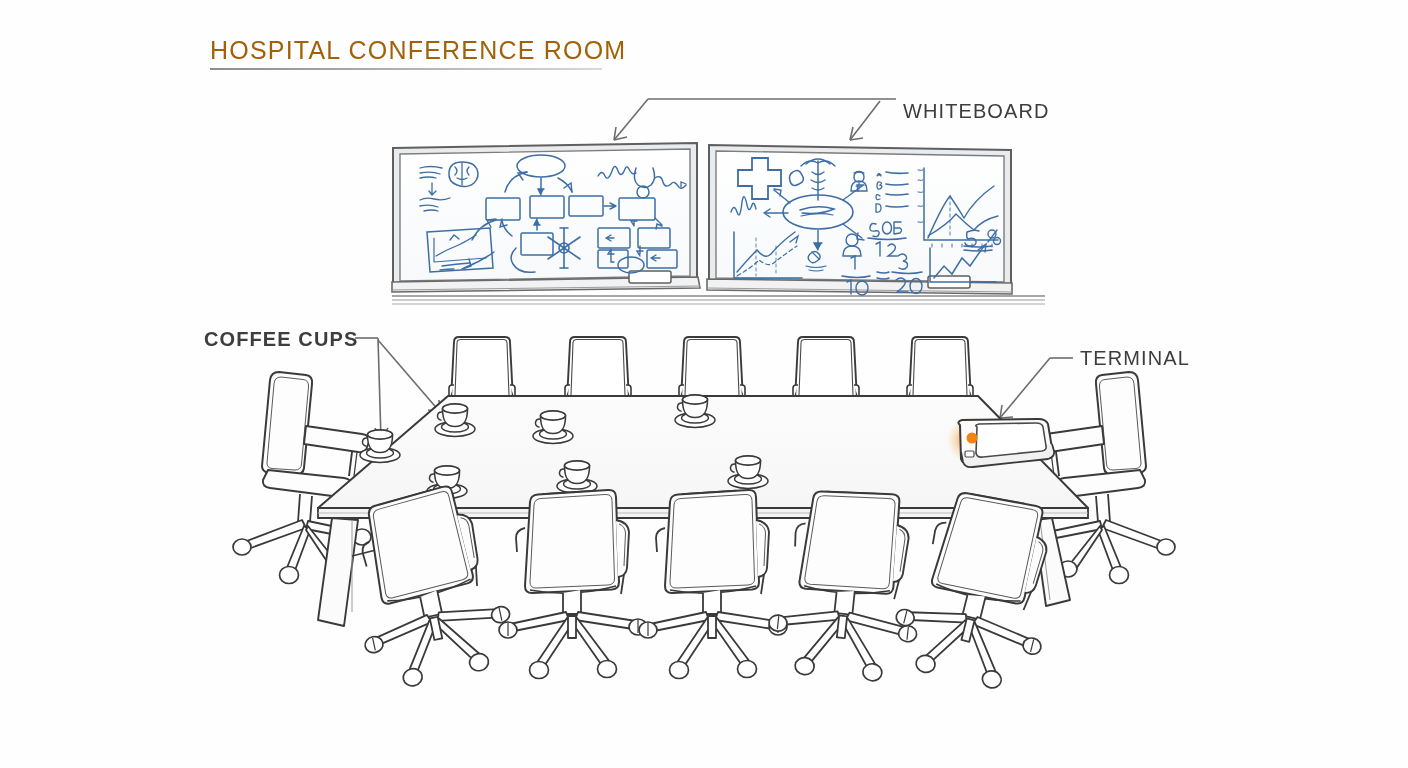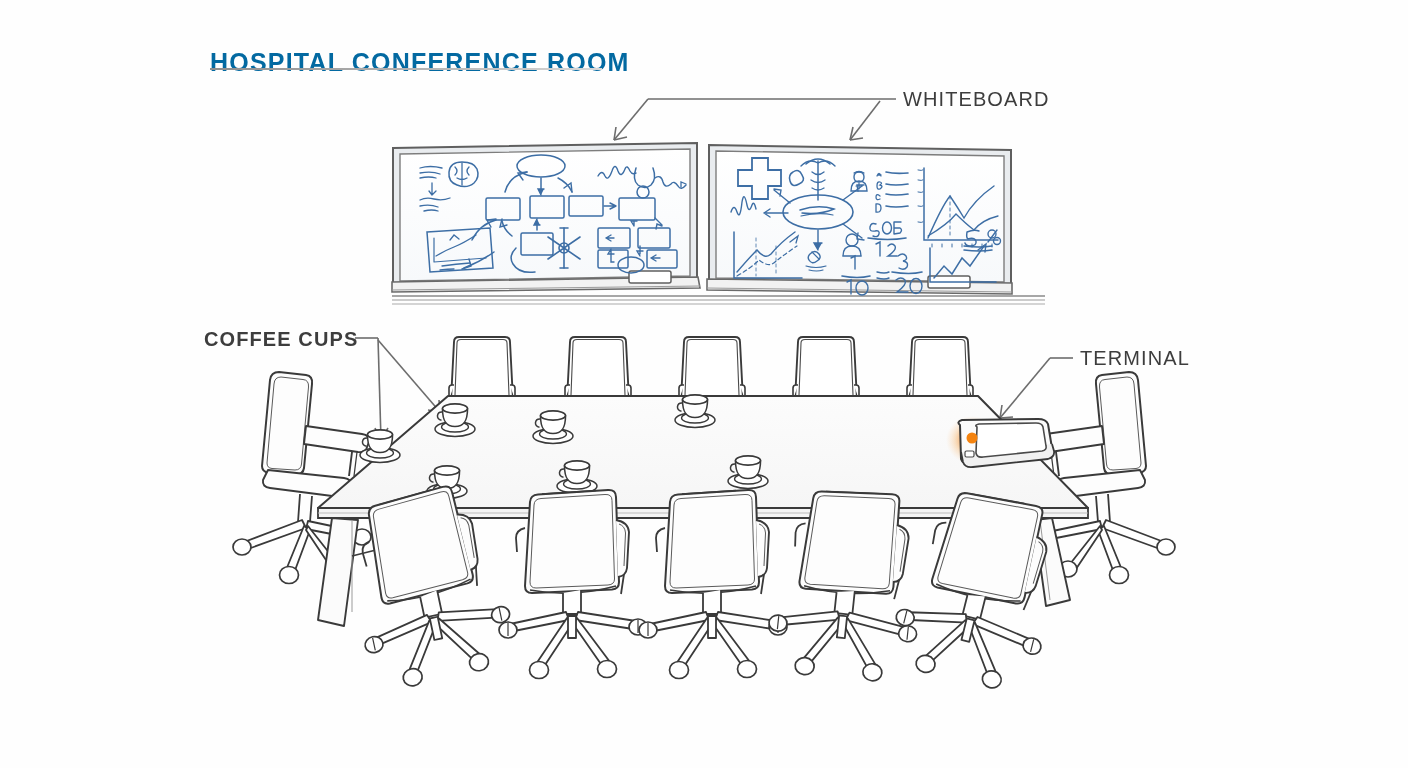--- a/index.html
+++ b/index.html
@@ -4,33 +4,33 @@
 <title>Hospital Conference Room</title>
 <style>
   html,body{margin:0;padding:0;background:#ffffff;}
   body{
     width:1408px;height:768px;overflow:hidden;position:relative;
     font-family:"Liberation Sans","DejaVu Sans",sans-serif;
     background:#fefefe;
   }
   #scene{position:absolute;inset:0;width:1408px;height:768px;}
   .ttl{
-    position:absolute;left:210px;top:48px;
-    font-size:25px;letter-spacing:1.2px;color:#0369a1;
-    font-weight:700;white-space:nowrap;
+    position:absolute;left:210px;top:36px;
+    font-size:25px;letter-spacing:1.2px;color:#a16207;
+    font-weight:400;white-space:nowrap;
   }
   .ttl-rule{
     position:absolute;left:210px;top:68px;width:392px;height:2px;
     background:linear-gradient(90deg,#8d8d8d,#b9b9b9 60%,#d8d8d8);
   }
   .lbl{
     position:absolute;font-size:20px;letter-spacing:1.1px;
     color:#3d3d3d;white-space:nowrap;
   }
-  #lbl-wb{left:903px;top:88px;text-align:center;}
+  #lbl-wb{left:903px;top:100px;text-align:center;}
   #lbl-cups{left:204px;top:328px;font-weight:bold;}
   #lbl-term{left:1080px;top:347px;text-align:center;}
 </style>
 </head>
 <body>
 
 <svg id="scene" viewBox="0 0 1408 768">
   <defs>
     <radialGradient id="ledGlow" cx="50%" cy="50%" r="50%">
       <stop offset="0%" stop-color="#ff8a00" stop-opacity="1"></stop>

